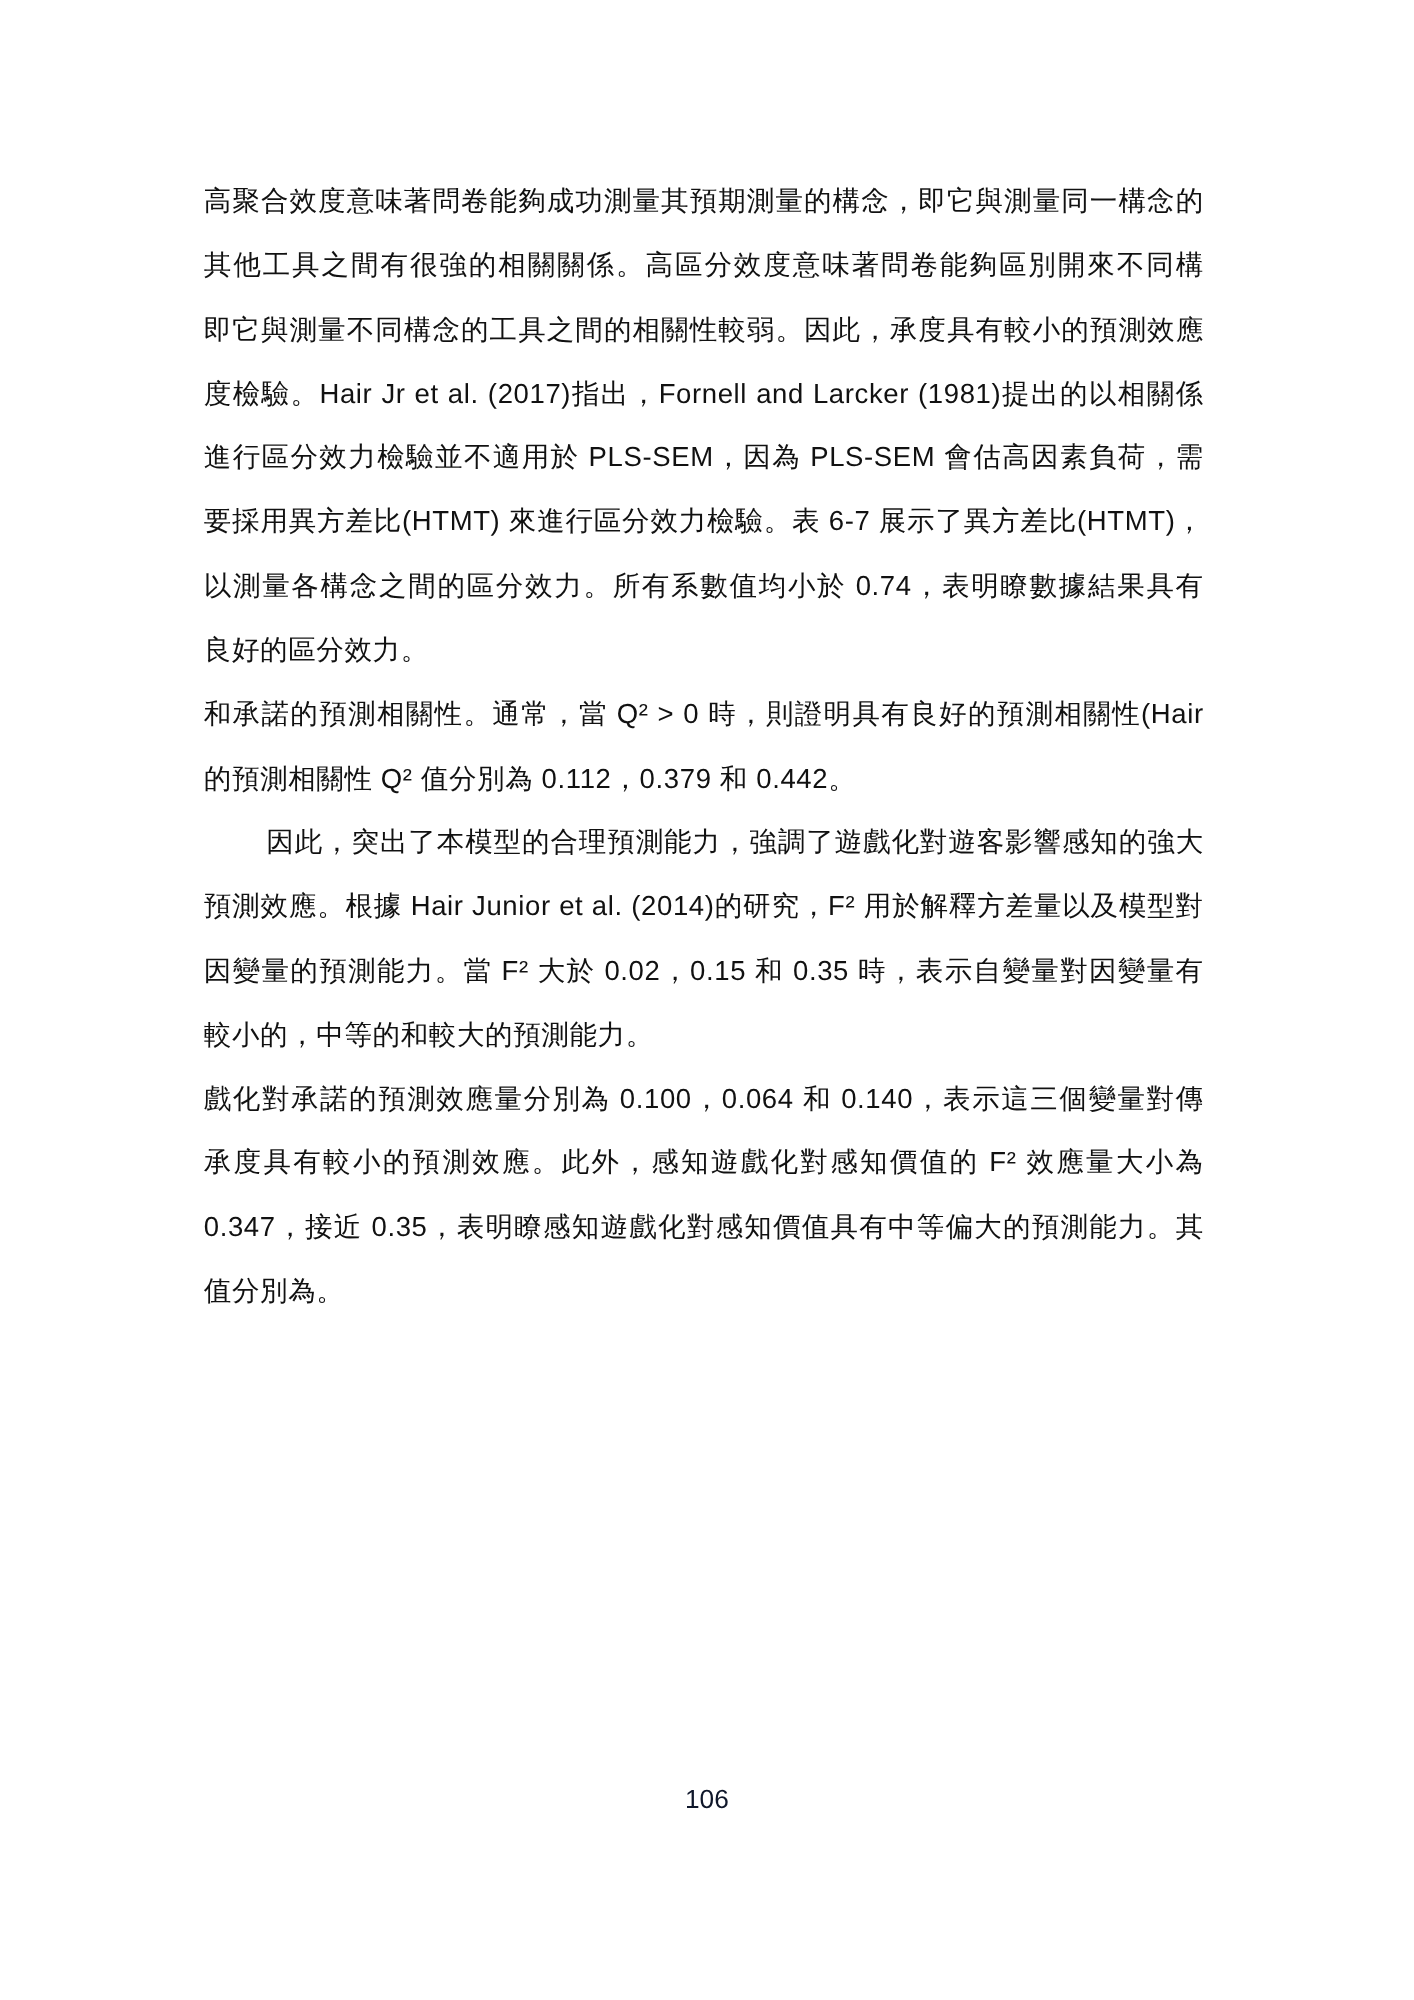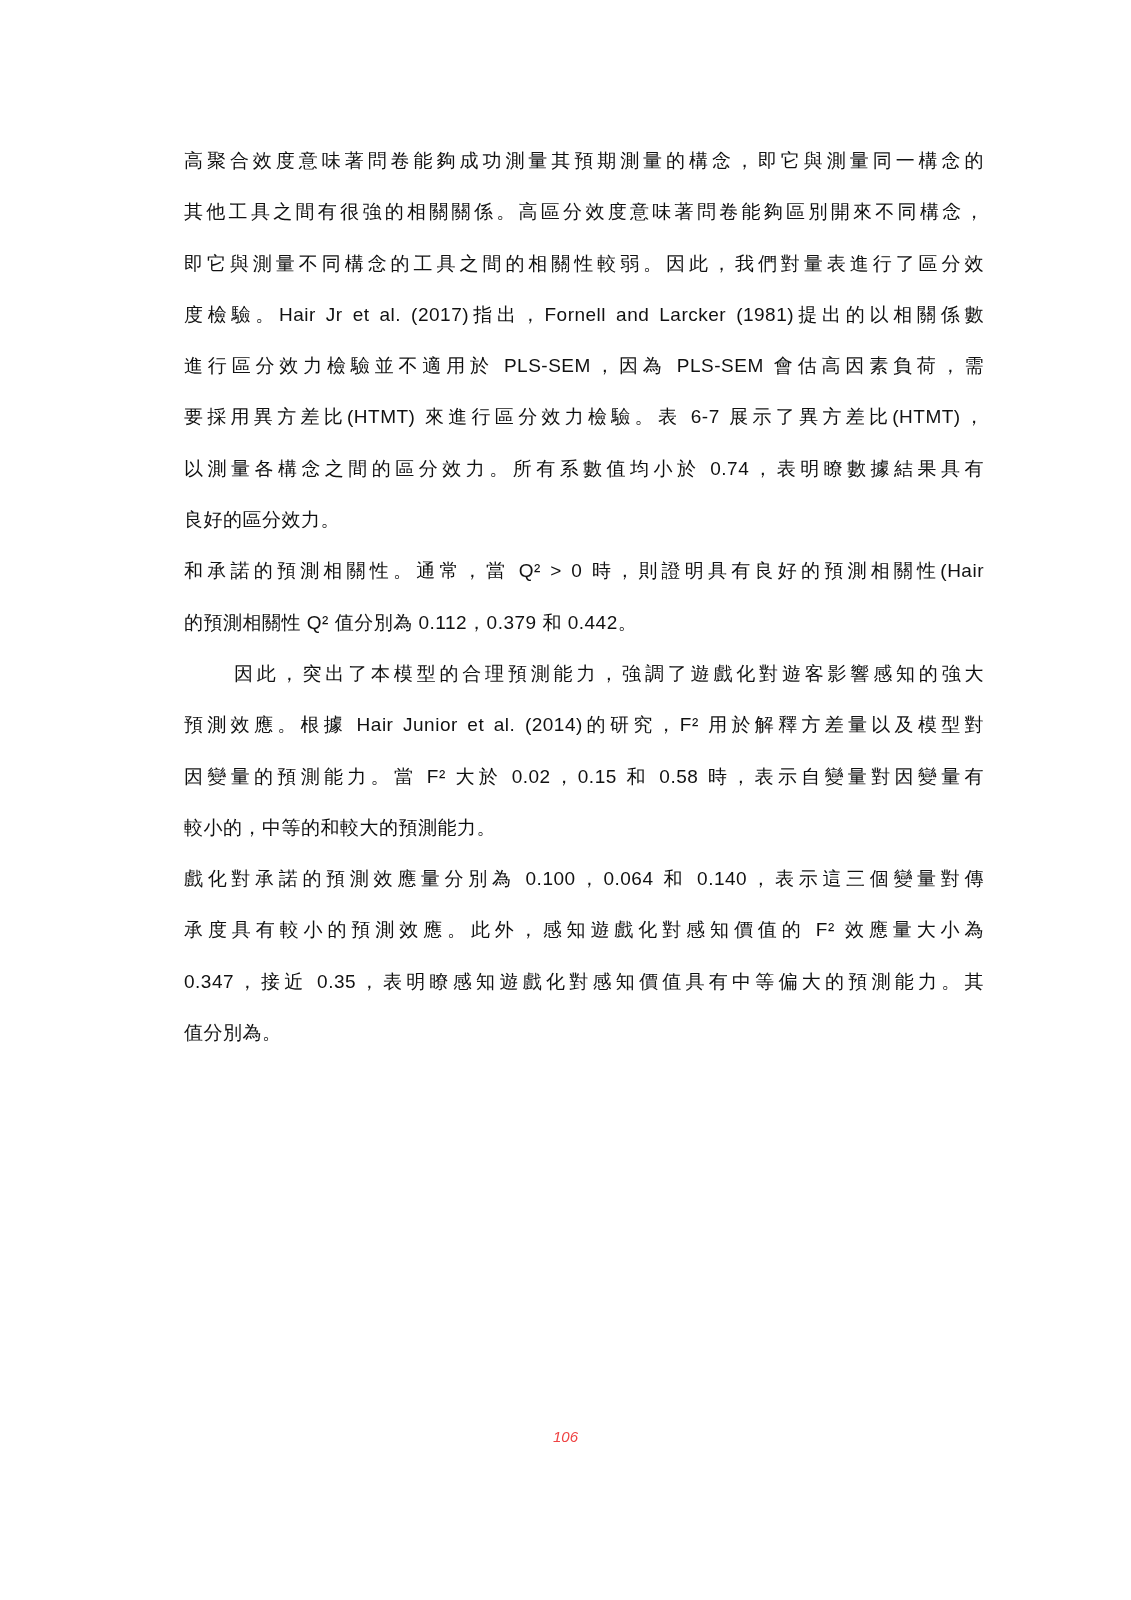--- a/index.html
+++ b/index.html
@@ -13,25 +13,24 @@
     height: 1600px;
     background: #ffffff;
     overflow: hidden;
     font-family: "Liberation Sans", "DejaVu Sans", sans-serif;
   }
   .text-block {
     position: absolute;
     left: 163px;
     top: 135px;
     width: 800px;
-    font-size: 19px;
+    font-size: 22px;
     line-height: 51.3px;
     color: #111111;
     letter-spacing: 0.5px;
-    margin-left: 21px;
   }
   .paragraph {
     margin: 0;
     padding: 0;
   }
   .line {
     text-align: justify;
     text-align-last: justify;
     overflow: hidden;
     height: 51.3px;
@@ -43,49 +42,48 @@
     text-indent: 50px;
   }
   .page-footer {
     position: absolute;
     left: 0;
     top: 1428px;
     width: 100%;
     text-align: center;
   }
   .page-number {
-    font-size: 15px;
-    color: #ef4444;
+    font-size: 21px;
+    color: #0f172a;
     font-family: "Liberation Sans", "DejaVu Sans", sans-serif;
-    font-style: italic;
   }
 </style>
 </head>
 <body>
 
 <div class="page">
   <main class="text-block">
       <div class="paragraph">
         <div class="line first">高聚合效度意味著問卷能夠成功測量其預期測量的構念，即它與測量同一構念的</div>
         <div class="line">其他工具之間有很強的相關關係。高區分效度意味著問卷能夠區別開來不同構念，</div>
-        <div class="line">即它與測量不同構念的工具之間的相關性較弱。因此，我們對量表進行了區分效</div>
+        <div class="line">即它與測量不同構念的工具之間的相關性較弱。因此，承度具有較小的預測效應</div>
         <div class="line">度檢驗。Hair Jr et al. (2017)指出，Fornell and Larcker (1981)提出的以相關係數</div>
         <div class="line">進行區分效力檢驗並不適用於 PLS-SEM，因為 PLS-SEM 會估高因素負荷，需</div>
         <div class="line">要採用異方差比(HTMT) 來進行區分效力檢驗。表 6-7 展示了異方差比(HTMT)，</div>
         <div class="line">以測量各構念之間的區分效力。所有系數值均小於 0.74，表明瞭數據結果具有</div>
         <div class="line last">良好的區分效力。</div>
       </div>
       <div class="paragraph indent">
         <div class="line">和承諾的預測相關性。通常，當 Q² &gt; 0 時，則證明具有良好的預測相關性(Hair</div>
         <div class="line last">的預測相關性 Q² 值分別為 0.112，0.379 和 0.442。</div>
       </div>
       <div class="paragraph indent">
         <div class="line first">因此，突出了本模型的合理預測能力，強調了遊戲化對遊客影響感知的強大</div>
         <div class="line">預測效應。根據 Hair Junior et al. (2014)的研究，F² 用於解釋方差量以及模型對</div>
-        <div class="line">因變量的預測能力。當 F² 大於 0.02，0.15 和 0.58 時，表示自變量對因變量有</div>
+        <div class="line">因變量的預測能力。當 F² 大於 0.02，0.15 和 0.35 時，表示自變量對因變量有</div>
         <div class="line last">較小的，中等的和較大的預測能力。</div>
       </div>
       <div class="paragraph indent">
         <div class="line">戲化對承諾的預測效應量分別為 0.100，0.064 和 0.140，表示這三個變量對傳</div>
         <div class="line">承度具有較小的預測效應。此外，感知遊戲化對感知價值的 F² 效應量大小為</div>
         <div class="line">0.347，接近 0.35，表明瞭感知遊戲化對感知價值具有中等偏大的預測能力。其</div>
         <div class="line last">值分別為。</div>
       </div>
     </main>
   <footer class="page-footer">

